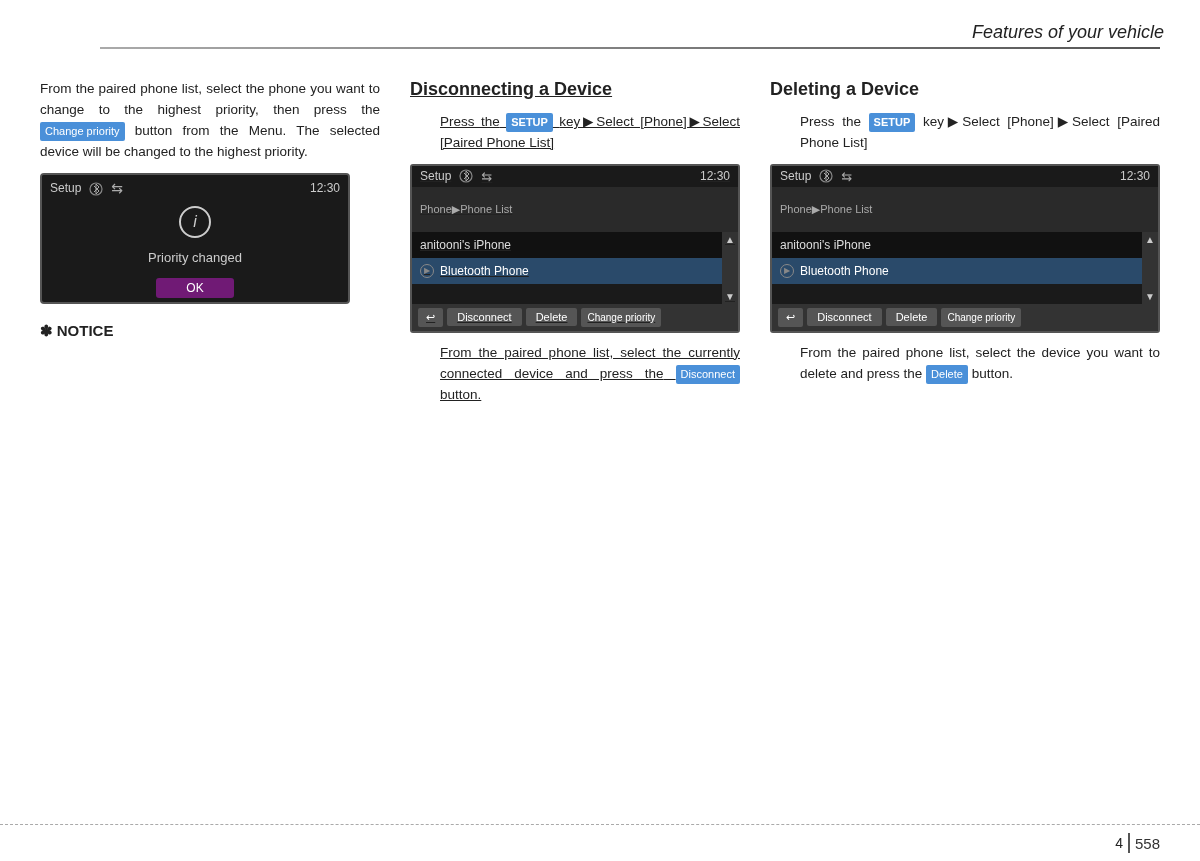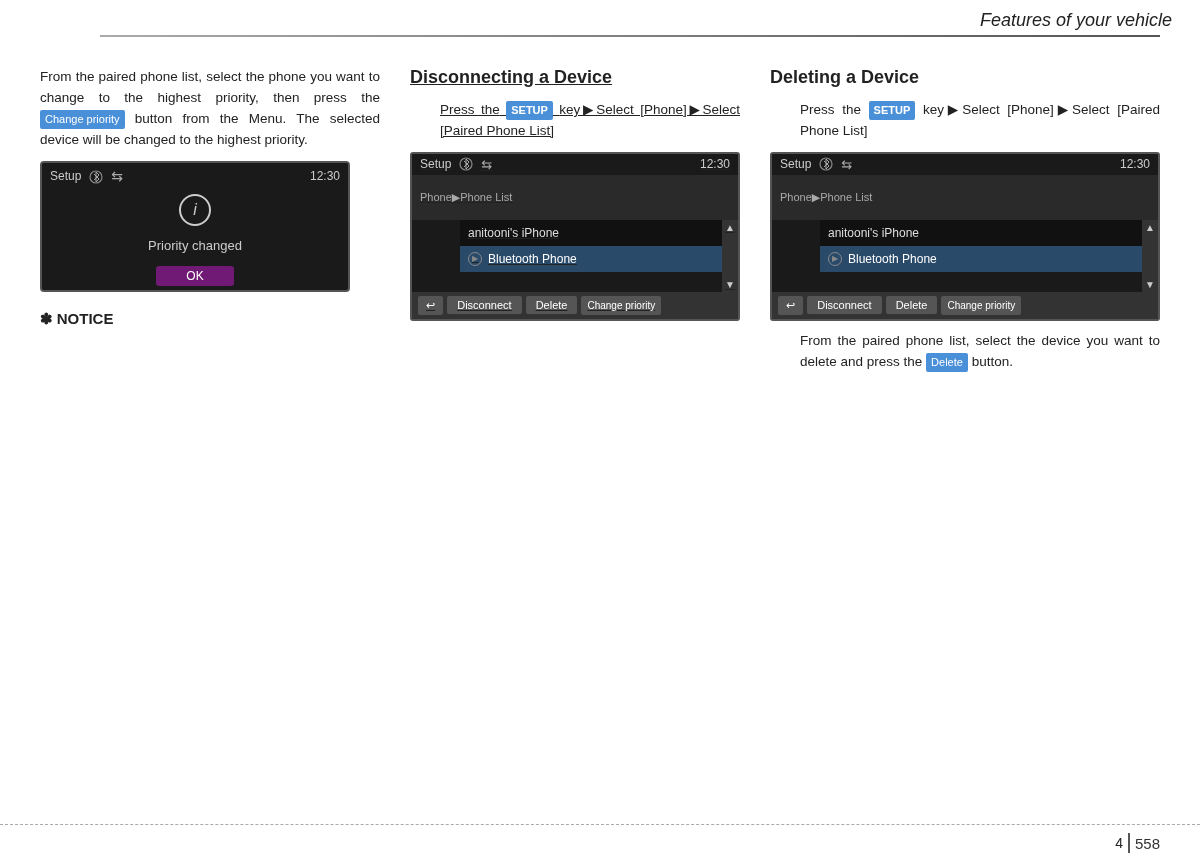--- a/index.html
+++ b/index.html
@@ -11,21 +11,22 @@
       font-size: 14px;
       color: #222;
       position: relative;
       overflow: hidden;
     }
 
     
     .header {
       display: flex;
       justify-content: flex-end;
-      padding: 10px 28px 4px 40px;
+      padding: 10px 36px 4px 40px;
+      margin-top: 12px;
     }
     .header-title {
       font-style: italic;
       font-size: 18px;
       color: #222;
     }
     .header-line {
       height: 2px;
       background: linear-gradient(to right, #aaa, #555);
       margin: 0 40px 0 100px;
@@ -216,21 +217,20 @@
       font-size: 11px;
     }
     .phone-screen-item {
       padding: 6px 8px;
       background: #111;
       color: #ddd;
       font-size: 12px;
       display: flex;
       align-items: flex-start;
       justify-content: space-between;
-      margin-left: 48px;
     }
     .phone-screen-item.highlighted {
       background: #2a4a6a;
       color: #fff;
     }
     .phone-screen-item-inner {
       display: flex;
       align-items: center;
       gap: 6px;
     }
@@ -409,20 +409,25 @@
         </div>
       </div>
       <div class="phone-screen-footer">
         <button class="footer-back">↩</button>
         <button class="footer-btn">Disconnect</button>
         <button class="footer-btn">Delete</button>
         <button class="footer-btn-small">Change priority</button>
       </div>
     </div>
 
+    <p class="section-desc">
+      <span>From the paired phone list, select the currently connected device and press the</span>
+      <span class="disconnect-badge">Disconnect</span>
+      <span>button.</span>
+    </p>
   </div>
 
   <div class="right-col">
     <div class="section-title">Deleting a Device</div>
     <p class="section-desc">
       <span>Press the</span>
       <span class="setup-badge">SETUP</span>
       <span>key▶Select [Phone]▶Select [Paired Phone List]</span>
     </p>
 

